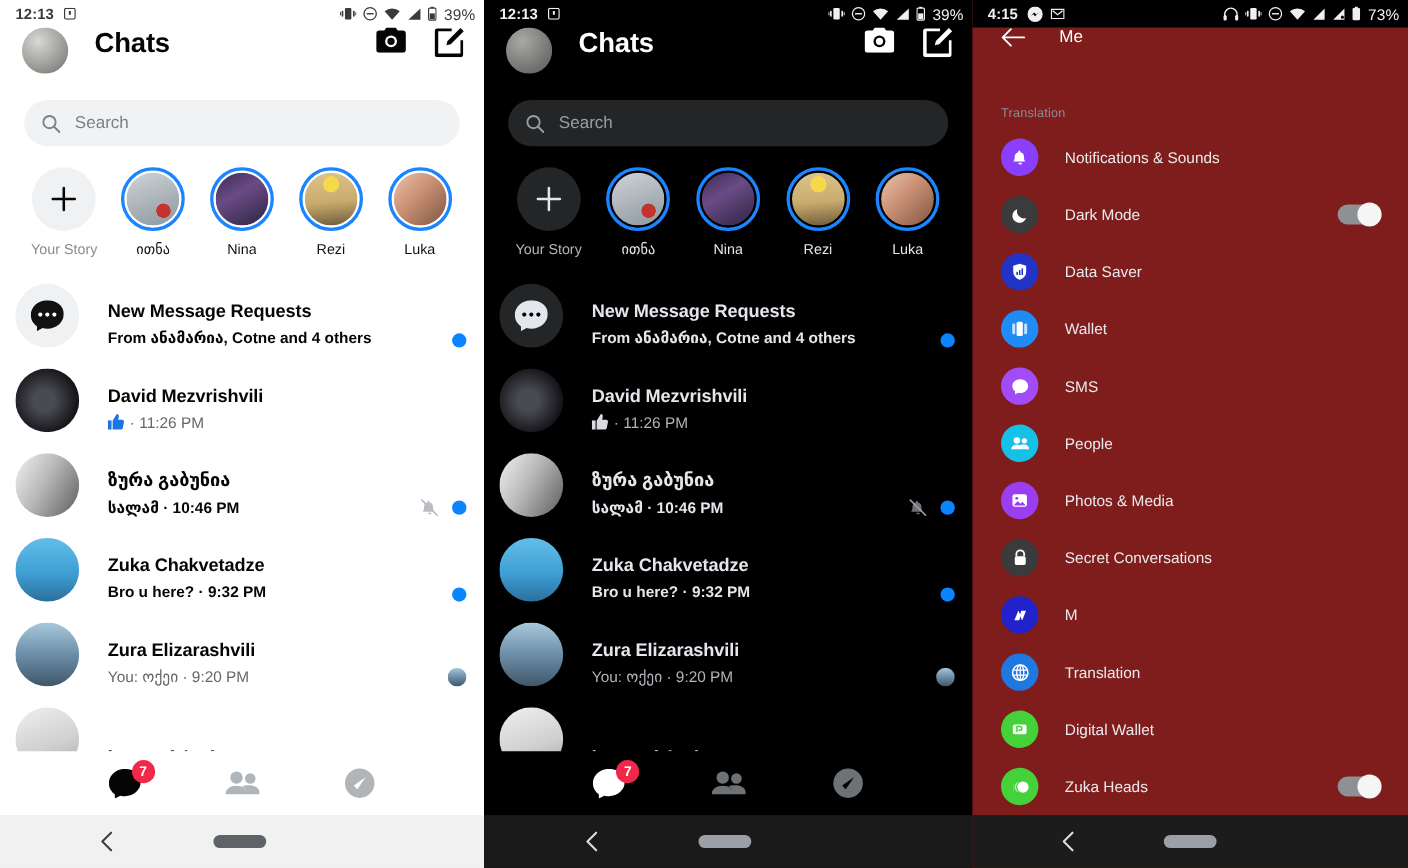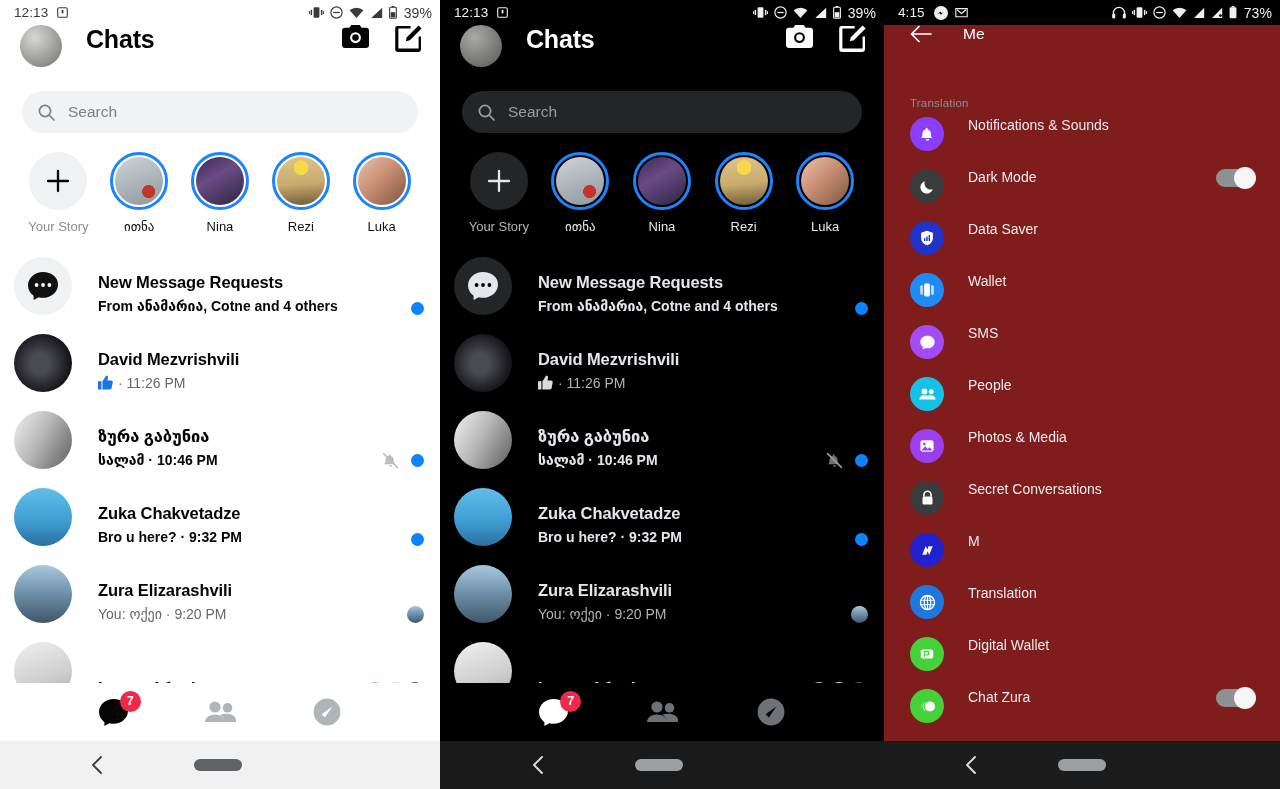--- a/index.html
+++ b/index.html
@@ -14,21 +14,21 @@
   .panel { position:relative; height:789px; overflow:hidden; display:flex; flex-direction:column; }
   .p1 { width:440px; background:#ffffff; color:#050505; }
   .p2 { width:444px; background:#000000; color:#e4e6eb; }
   .p3 { width:396px; background:#7f1d1d; color:#e4e6eb; }
 
   
   .statusbar {
     height:25px; flex:0 0 25px; display:flex; align-items:center;
     padding:0 8px 0 14px; font-size:13.5px; letter-spacing:.1px;
   }
-  .sb-time { font-weight:400; }
+  .sb-time { font-weight:700; }
   .sb-left-icons { display:flex; align-items:center; gap:7px; margin-left:9px; }
   .sb-spacer { flex:1; }
   .sb-right { display:flex; align-items:center; gap:6px; }
   .sb-batt { font-size:14px; margin-left:1px; }
   .p1 .statusbar { color:#3a3a3a; background:#fff; }
   .p2 .statusbar, .p3 .statusbar { color:#f0f0f0; background:#000; }
   .ic { display:inline-block; line-height:0; }
   .ic svg { display:block; }
 
   
@@ -119,21 +119,21 @@
   .p1 .nav-pill { background:#5f6368; }
   .p2 .nav-pill, .p3 .nav-pill { background:#9aa0a6; }
 
   
   .set-appbar { height:48px; flex:0 0 48px; display:flex; align-items:flex-start; padding:0 26px; }
   .set-title { font-size:15.5px; color:#fff; margin-left:31px; }
   .pref-head {
     font-size:11.5px; color:#8a8d91; padding:24px 26px 8px; letter-spacing:.2px;
   }
   .set-list { flex:1; overflow:hidden; }
-  .set-row { display:flex; align-items:flex-start; height:52px; padding:0 26px; cursor:pointer; }
+  .set-row { display:flex; align-items:center; height:52px; padding:0 26px; cursor:pointer; }
   .set-ic {
     width:34px; height:34px; border-radius:50%; flex:0 0 34px;
     display:flex; align-items:center; justify-content:center;
   }
   .set-label { font-size:14px; color:#e9eaeb; margin-left:24px; flex:1; }
   .toggle { width:38px; height:18px; border-radius:9px; background:#8e9094; position:relative; flex:0 0 38px; cursor:pointer; }
   .toggle::after {
     content:""; position:absolute; top:-2px; right:-2px;
     width:22px; height:22px; border-radius:50%; background:#f5f5f5;
   }
@@ -922,21 +922,21 @@
       </div>
 
       <div class="set-row">
         <span class="set-ic" style="background:#45d13a">
           <svg width="17" height="17" viewBox="0 0 18 18">
               <circle cx="11.6" cy="9" r="5.4" fill="#fff"></circle>
               <path d="M7.6 3.9A5.4 5.4 0 0 0 7.6 14.1 6.2 6.2 0 0 1 7.6 3.9Z" fill="#fff" opacity=".8"></path>
               <path d="M4.2 4.6A5.4 5.4 0 0 0 4.2 13.4 6.4 6.4 0 0 1 4.2 4.6Z" fill="#fff" opacity=".55"></path>
             </svg>
         </span>
-        <span class="set-label">Chat Zura</span>
+        <span class="set-label">Zuka Heads</span>
         <span class="toggle"></span>
       </div>
     </div>
 
     <div class="navbar">
       <div class="nav-back">
         <svg width="14" height="20" viewBox="0 0 14 20">
             <path d="M11 2 3 10l8 8" stroke="#dadce0" stroke-width="1.9" fill="none" stroke-linecap="round" stroke-linejoin="round"></path>
           </svg>
       </div>

